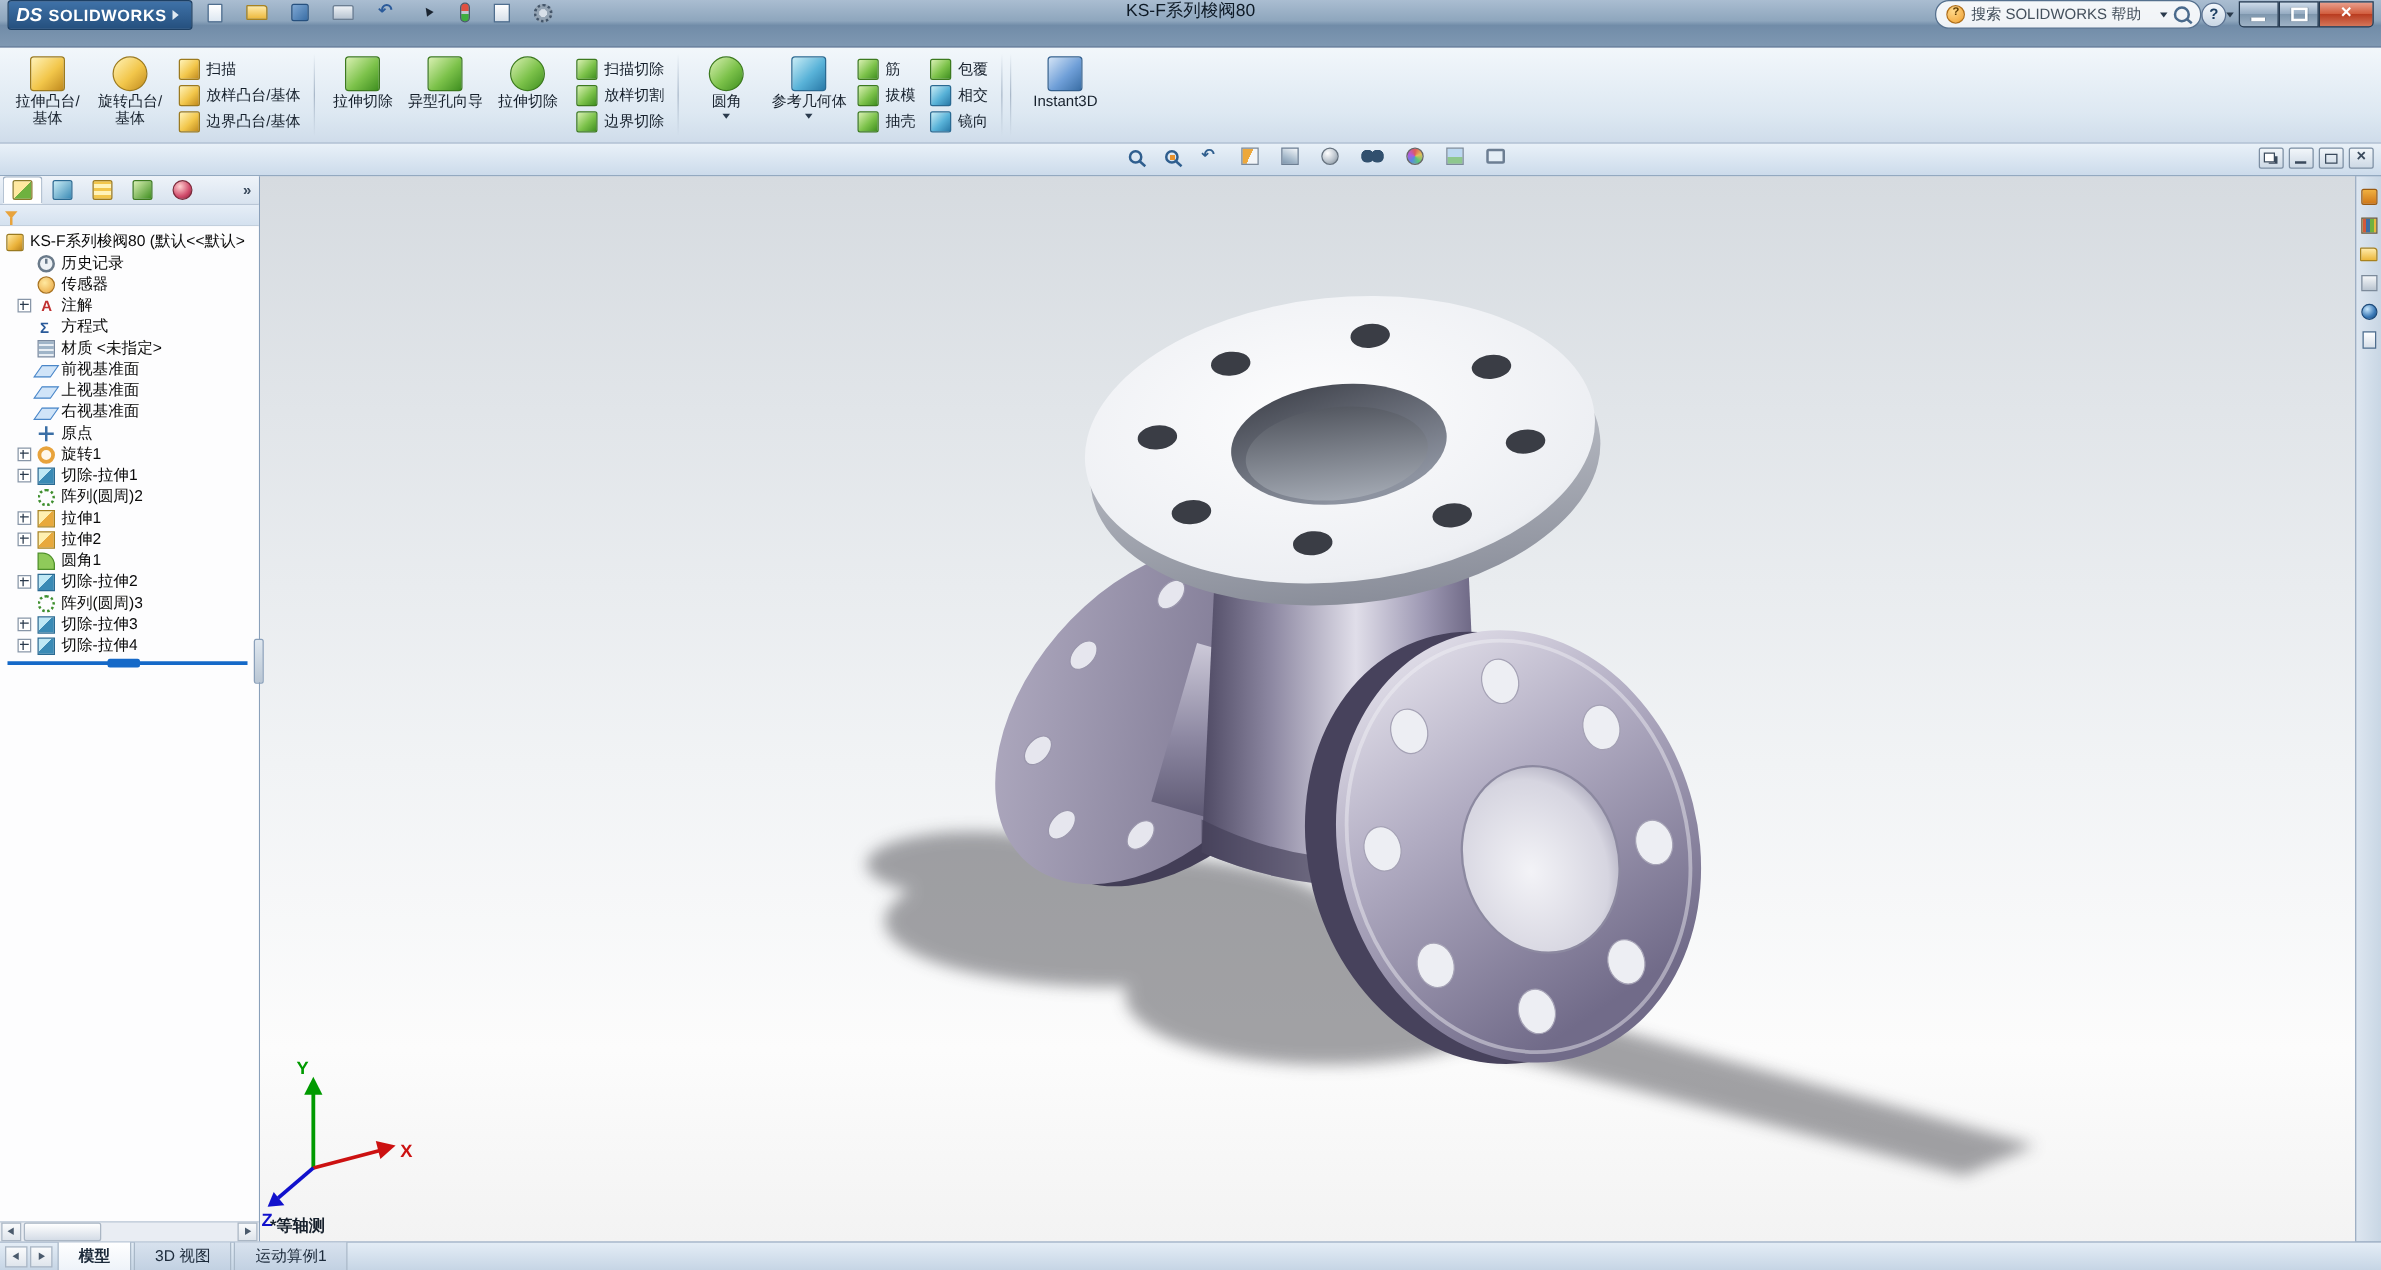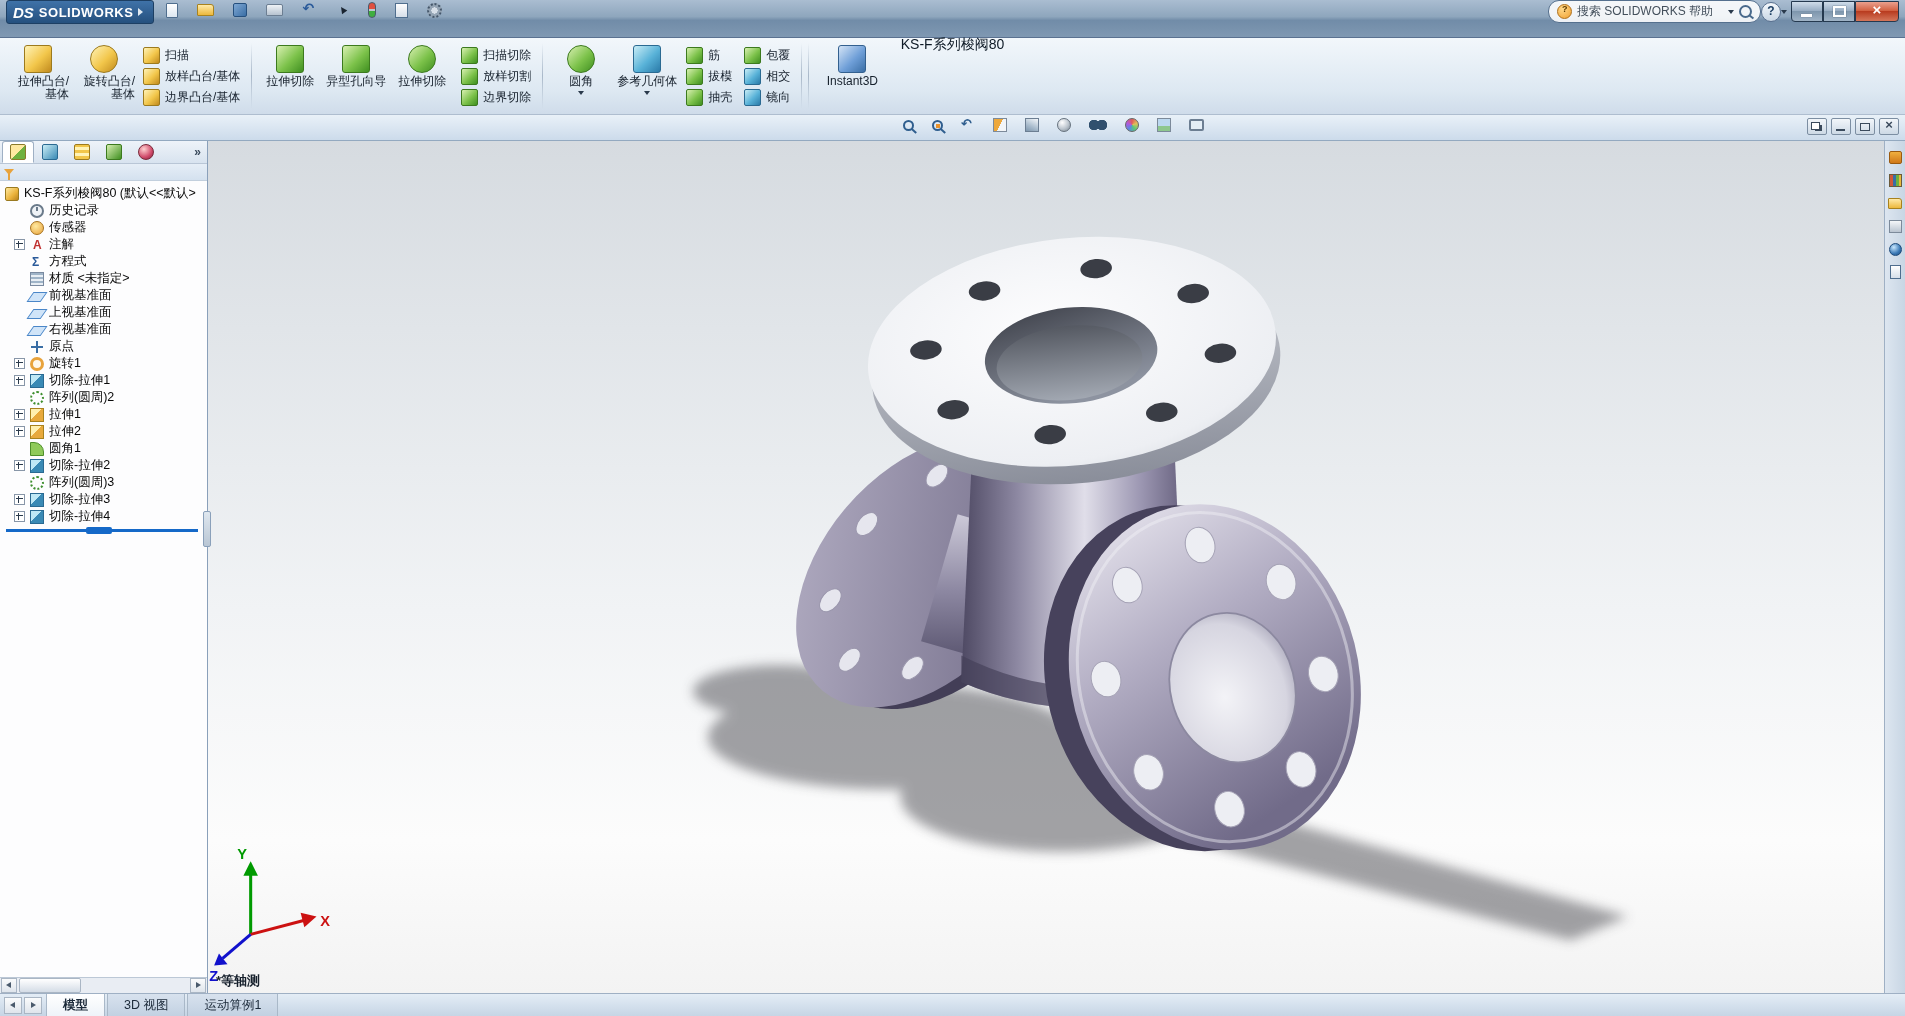--- a/index.html
+++ b/index.html
@@ -9,21 +9,21 @@
   
   .titlebar{height:37px;flex:none;display:flex;align-items:flex-start;padding:0 6px;gap:6px;position:relative;
     background:linear-gradient(#aabdd1 0%,#8ea6bd 45%,#718ca8 55%,#7f98b2 100%);border-bottom:1px solid #5a7190;}
   .logo{display:flex;align-items:center;gap:5px;background:linear-gradient(#3f72a8,#25507e);
     border:1px solid #1d3f63;border-radius:3px;padding:3px 10px 3px 6px;height:24px;box-sizing:border-box;}
   .logo-ds{color:#fff;font-weight:bold;font-style:italic;font-size:15px;}
   .logo-text{color:#fff;font-weight:bold;font-size:13px;letter-spacing:.5px;}
   .logo-caret{width:0;height:0;border-top:4px solid transparent;border-bottom:4px solid transparent;border-left:5px solid #dfe9f2;}
   .qat{display:flex;align-items:center;gap:7px;padding-left:4px;}
   .qbtn{display:inline-flex;align-items:center;gap:2px;padding:2px;border-radius:2px;}
-  .wtitle{position:absolute;left:0;right:0;text-align:center;font-size:14px;color:#0e1a26;pointer-events:none;margin-top:36px;}
+  .wtitle{position:absolute;left:0;right:0;text-align:center;font-size:14px;color:#0e1a26;pointer-events:none;}
   .tright{margin-left:auto;display:flex;align-items:center;gap:0;z-index:2;}
   .searchbox{display:flex;align-items:center;gap:5px;background:rgba(255,255,255,.88);
     border:1px solid #55708e;border-radius:11px;height:21px;padding:0 8px;width:195px;}
   .sw-help-bubble{width:13px;height:13px;border-radius:50%;background:radial-gradient(circle at 35% 30%,#ffd98a,#f0a030);
     border:1px solid #b06f18;position:relative;flex:none;}
   .sw-help-bubble::after{content:"?";position:absolute;left:4px;top:-1px;color:#5c3a00;font-size:9px;font-weight:bold;}
   .search-text{color:#44505c;font-size:12px;white-space:nowrap;overflow:hidden;flex:1;}
   .mag{width:9px;height:9px;border:2px solid #4a6a8c;border-radius:50%;position:relative;flex:none;}
   .mag::after{content:"";position:absolute;width:5px;height:2px;background:#4a6a8c;right:-4px;bottom:-2px;transform:rotate(40deg);}
   .caret{width:0;height:0;border-left:3.5px solid transparent;border-right:3.5px solid transparent;border-top:4px solid #2a3a4c;}
@@ -52,21 +52,21 @@
     background:linear-gradient(#e05040 0 44%,#bfc8d0 44% 56%,#3fae3f 56% 100%);}
   .t-props{width:13px;height:15px;background:linear-gradient(#fdfdfe,#d6dfe9);border:1px solid #4f6e8e;}
   .t-options{width:15px;height:15px;border-radius:50%;border:2px dotted #44566a;background:radial-gradient(circle,#d7dfe8 40%,#94a4b4 41%);}
 
   
   .ribbon{height:72px;flex:none;display:flex;align-items:stretch;padding:2px 4px;gap:2px;
     background:linear-gradient(#f2f7fb,#dde8f2 70%,#cfdcEA);border-bottom:1px solid #aebdcf;}
   .rgroup{display:flex;align-items:stretch;gap:2px;padding:1px 2px;}
   .rsep{width:1px;background:linear-gradient(transparent,#a9b8c9,transparent);margin:3px 2px;}
   .rbig{display:flex;flex-direction:column;align-items:center;width:62px;padding:4px 1px 1px;gap:2px;border-radius:3px;}
-  .rlabel{font-size:12px;line-height:13px;text-align:right;color:#16202c;}
+  .rlabel{font-size:12px;line-height:13px;text-align:center;color:#16202c;}
   .rcaret{margin-top:1px;}
   .rstack{display:flex;flex-direction:column;justify-content:center;gap:2px;}
   .rsmall{display:flex;align-items:center;gap:5px;font-size:12px;color:#16202c;padding:1px 5px;border-radius:2px;}
   .ri{width:26px;height:26px;border-radius:3px;flex:none;}
   .rsi{width:15px;height:15px;border-radius:2px;flex:none;}
   .co-gold{background:linear-gradient(135deg,#fff3b8,#f2c64a 55%,#c08a1e);border:1px solid #9c7a1e;}
   .co-green{background:linear-gradient(135deg,#d9f0b2,#7cc24a 55%,#3f8f20);border:1px solid #3c7a1e;}
   .co-teal{background:linear-gradient(135deg,#c9edf6,#58b2d8 55%,#2a7aa8);border:1px solid #2a6a92;}
   .co-blue{background:linear-gradient(135deg,#d4e4f6,#6f9fd8 55%,#3a6ea5);border:1px solid #33608f;}
   .co-gray{background:linear-gradient(135deg,#eef1f5,#aeb9c6 55%,#7c8a9a);border:1px solid #6c7a8a;}

